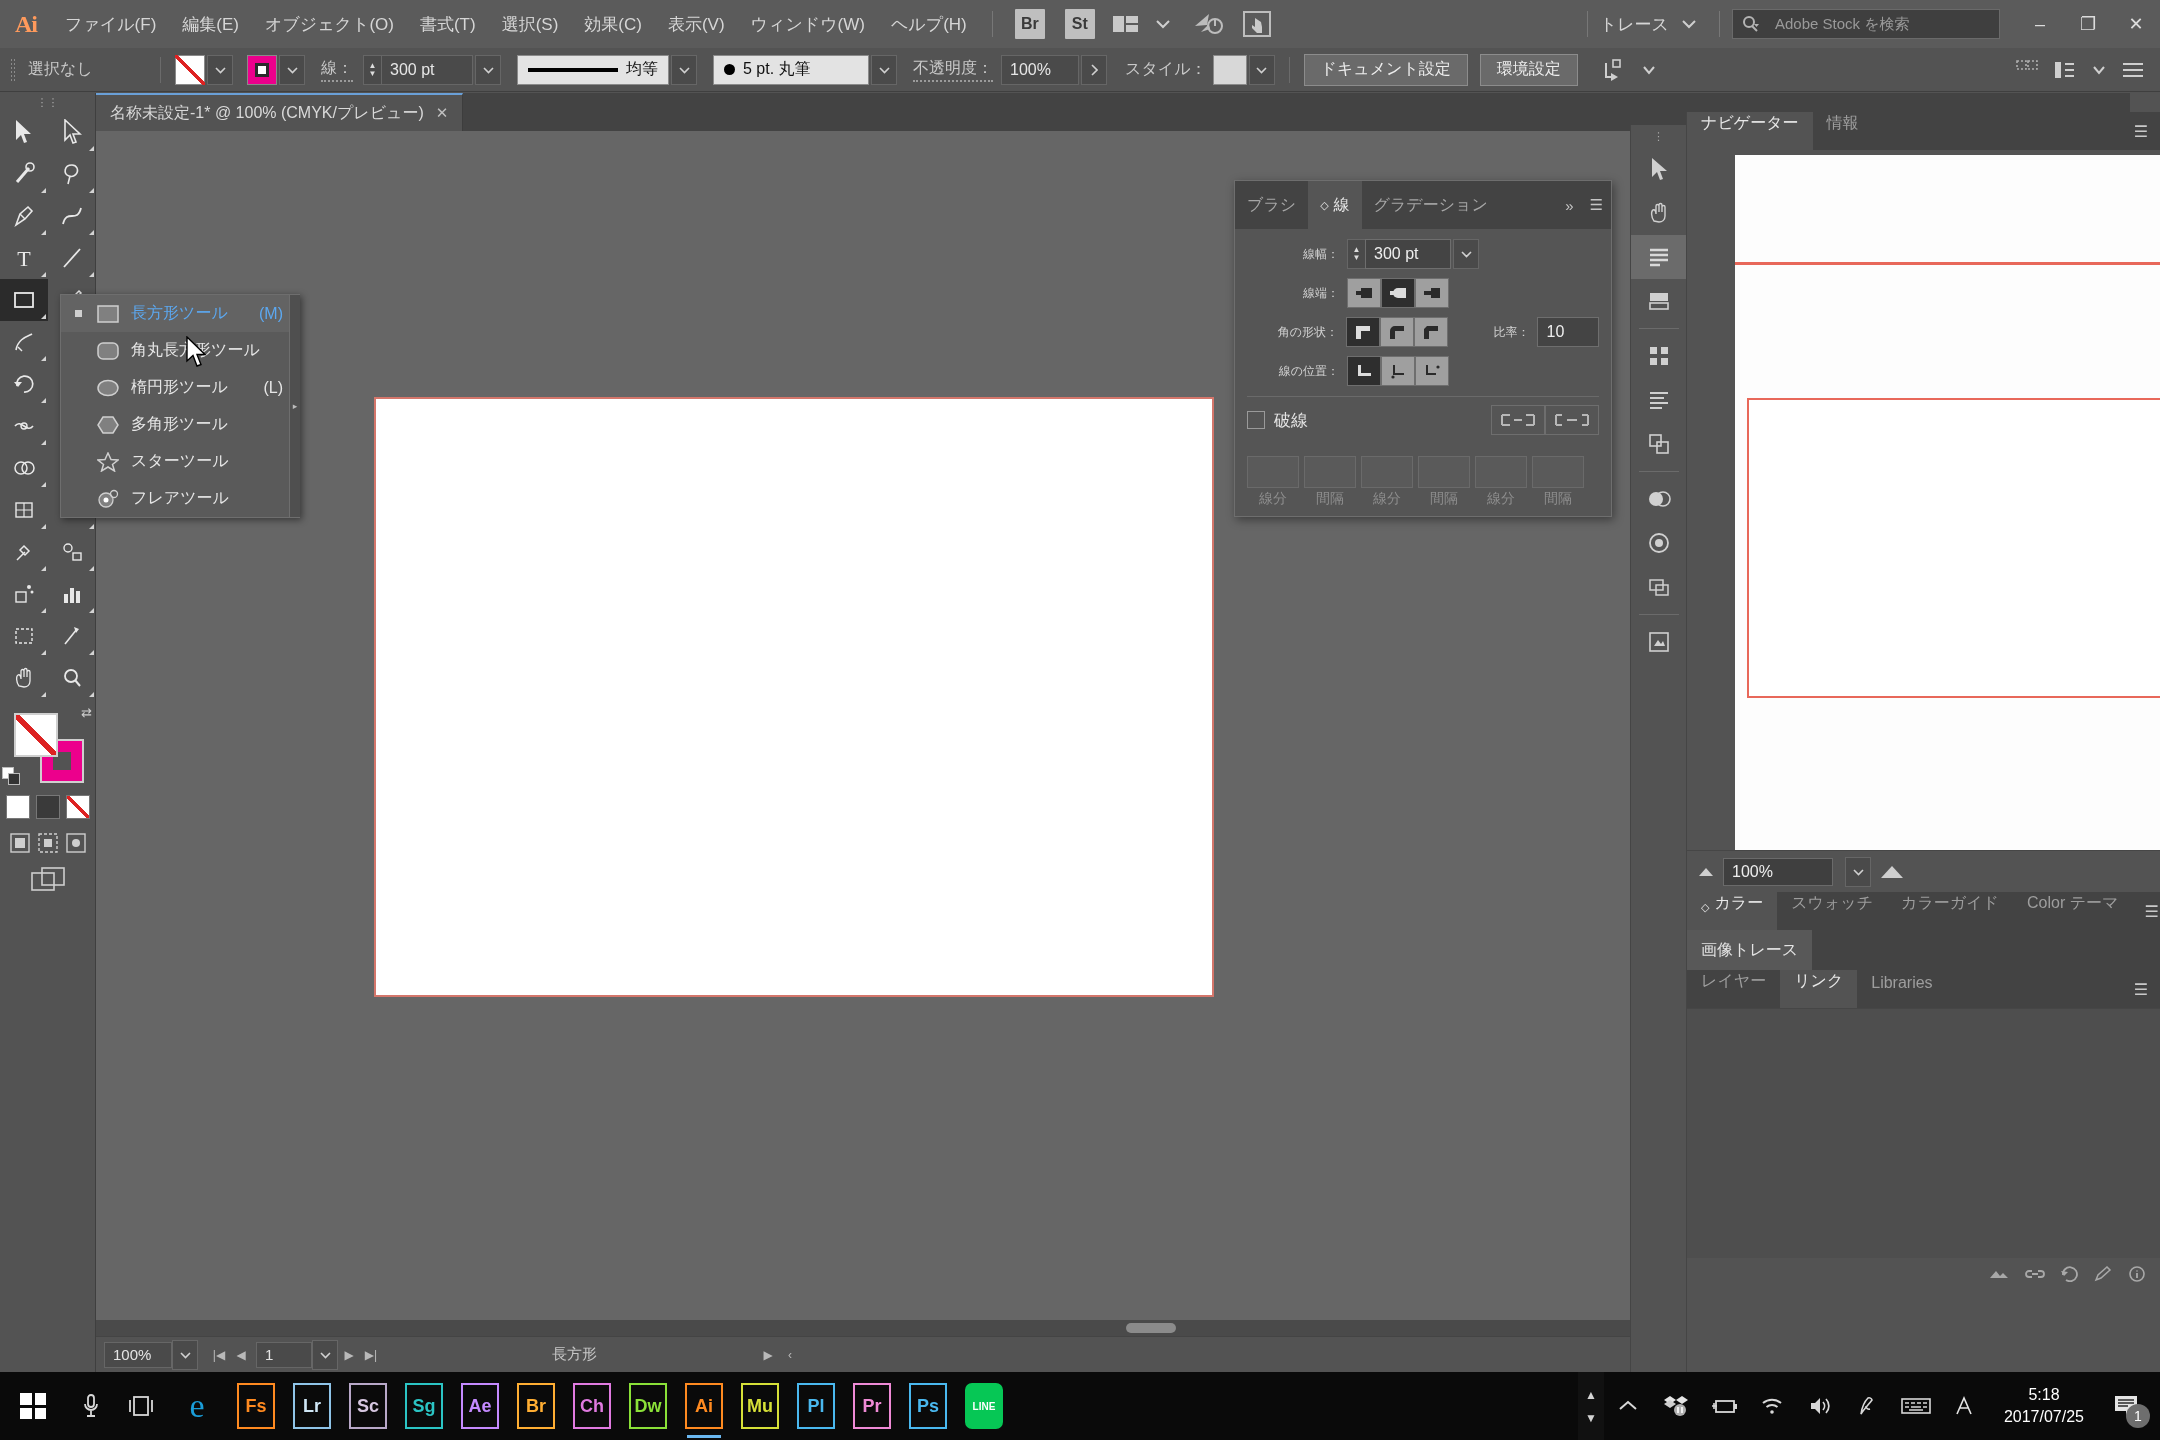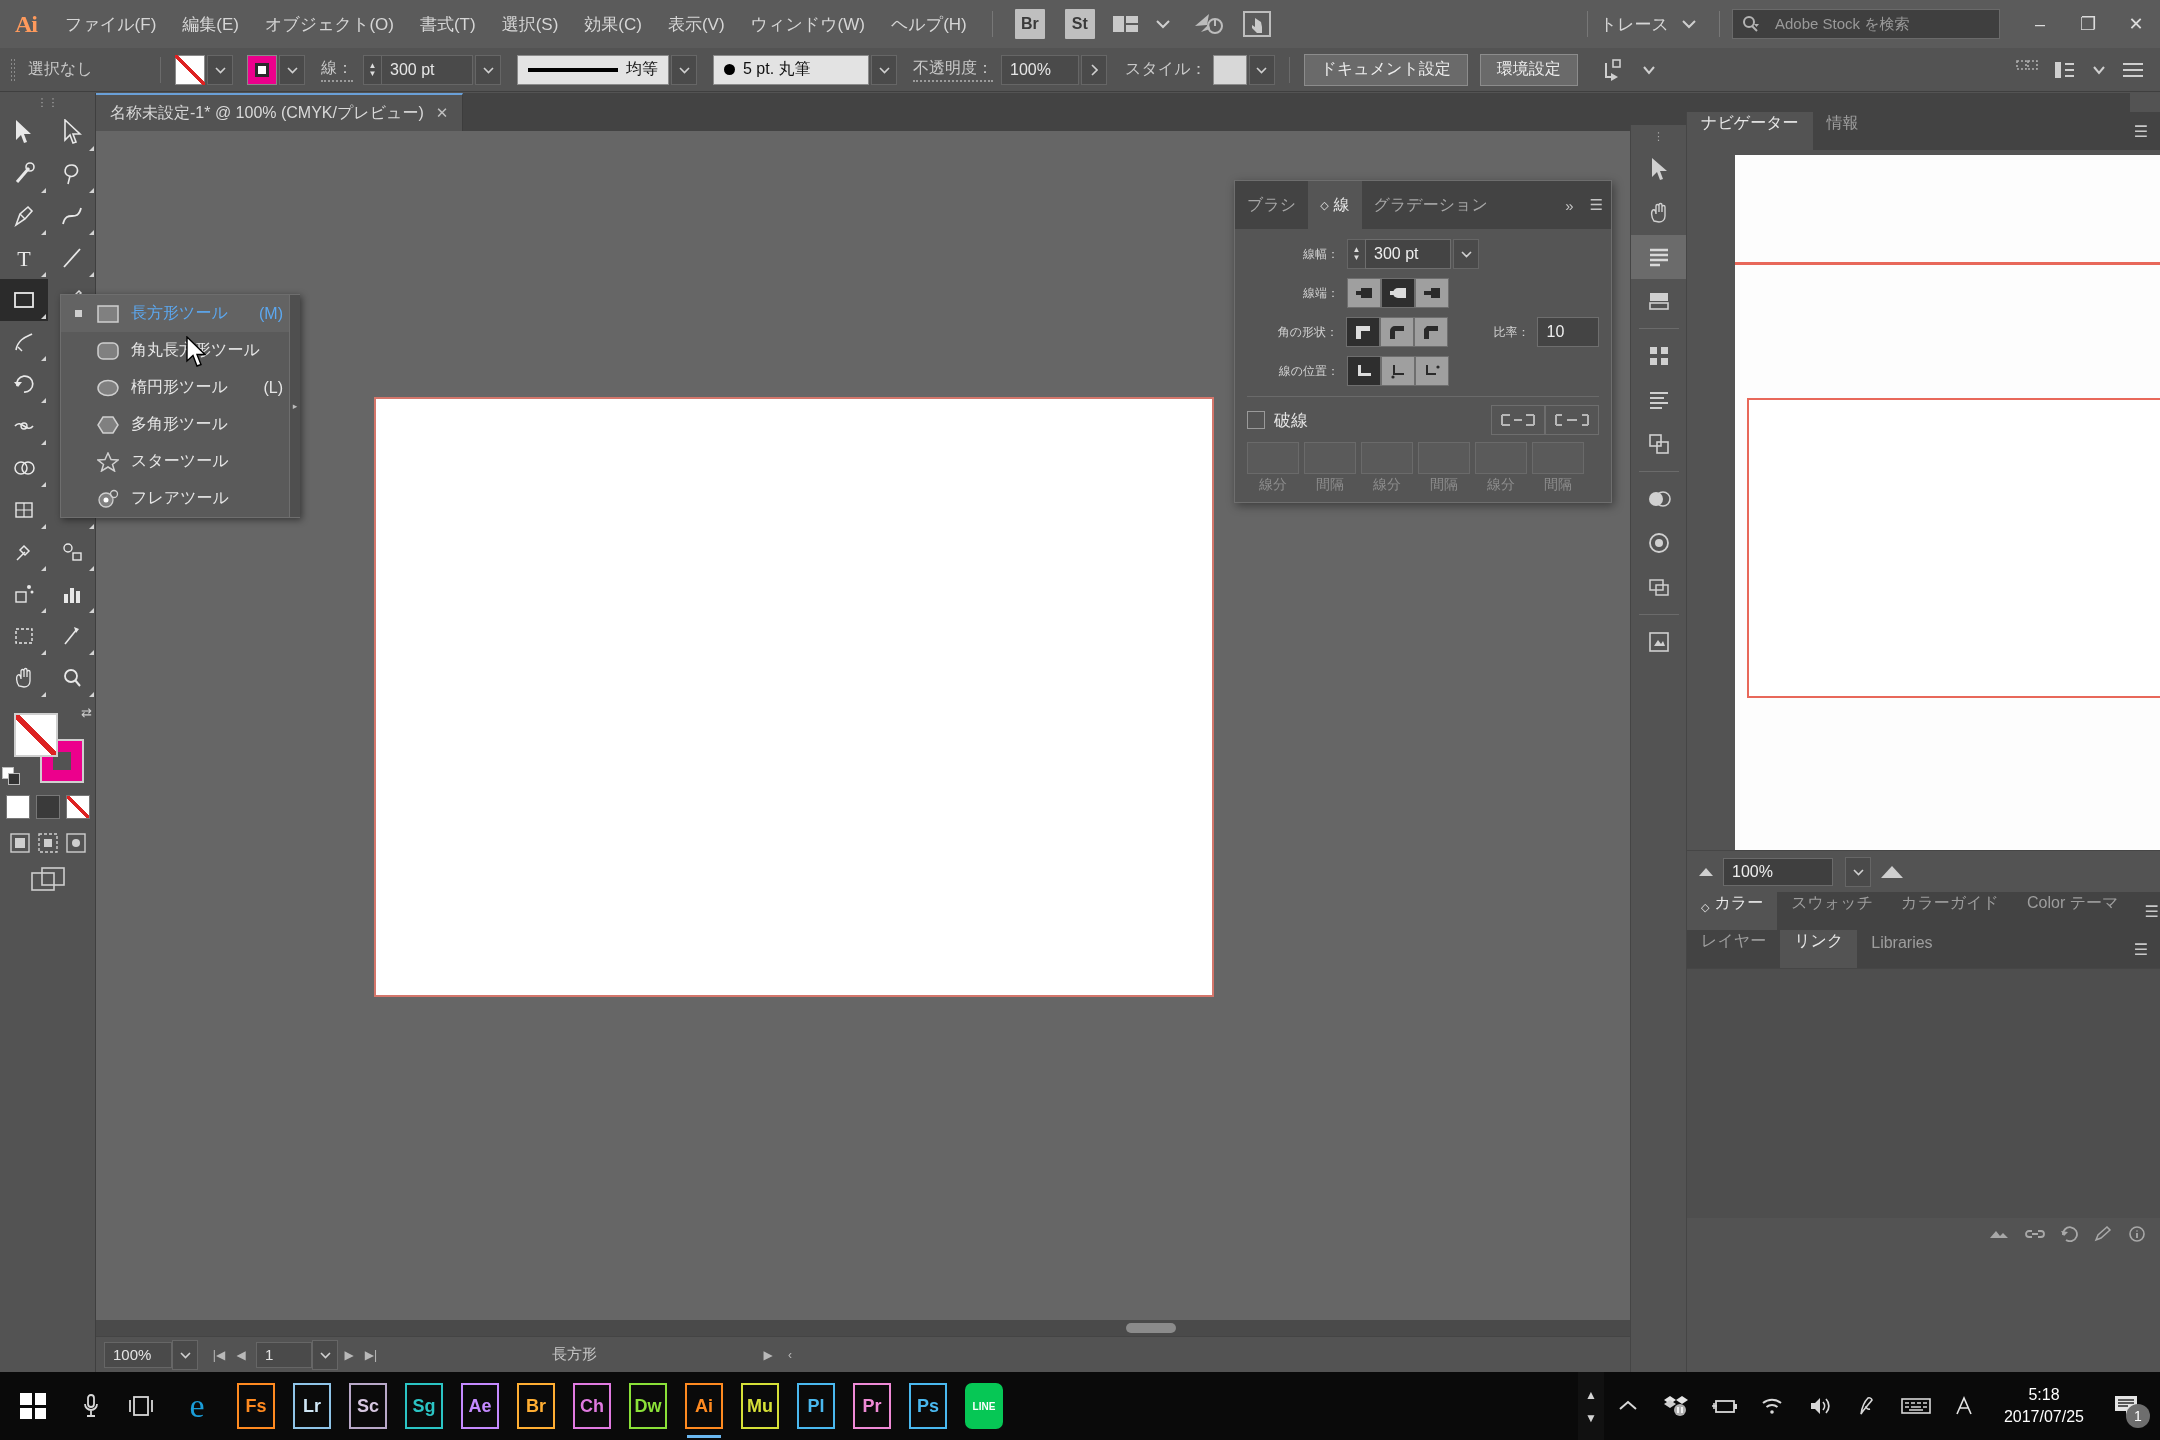--- a/index.html
+++ b/index.html
@@ -204,21 +204,21 @@
     display:flex;align-items:center;justify-content:center; color:#2a2a2a;
   }
   .sp-sq.on{ background:#2e2e2e; color:#dcdcdc; }
   .sp-num{
     height:30px;background:#444;border:1px solid #6e6e6e;color:#eee;font-size:16px;
     display:flex;align-items:center;padding:0 8px;
   }
   .sp-hr{ height:1px;background:#6a6a6a;margin:10px 0 8px 0; }
   .sp-check{ width:18px;height:18px;border:1px solid #9a9a9a;background:#555;margin-right:9px; }
   .dash-btn{ width:54px;height:30px;background:#555;border:1px solid #6e6e6e;display:flex;align-items:center;justify-content:center;}
-  .dashfields{ display:flex; gap:5px; margin-top:7px; }
+  .dashfields{ display:flex; gap:5px; margin-top:21px; }
   .dashfield{ width:52px; }
   .dashfield .bx{ height:32px;background:#5a5a5a;border:1px solid #6a6a6a; }
   .dashfield .lb{ text-align:center;color:#8e8e8e;font-size:14px;margin-top:2px; }
   .icon-strip{
     position:absolute; left:1630px; top:125px; width:56px; bottom:68px;
     background:#535353; border-left:1px solid #454545;
   }
   .istrip-handle{ height:22px;display:flex;align-items:center;justify-content:center;color:#aaa;font-size:11px;}
   .ibtn{ width:56px;height:44px;display:flex;align-items:center;justify-content:center;color:#d4d4d4; }
   .ibtn.on{ background:#6b6b6b; }
@@ -1054,20 +1054,25 @@
       <div class="pnl-tab">
         <span>カラーガイド</span>
       </div>
       <div class="pnl-tab">
         <span>Color テーマ</span>
       </div>
       <div class="pnl-flex"></div>
       <div class="pnl-menu">☰</div>
     </div>
 
+    <div class="trace-tabs">
+      <div class="trace-tab">
+        <span>画像トレース</span>
+      </div>
+    </div>
 
     <div class="pnl-tabs">
       <div class="pnl-tab">
         <span>レイヤー</span>
       </div>
       <div class="pnl-tab active">
         <span>リンク</span>
       </div>
       <div class="pnl-tab">
         <span>Libraries</span>

